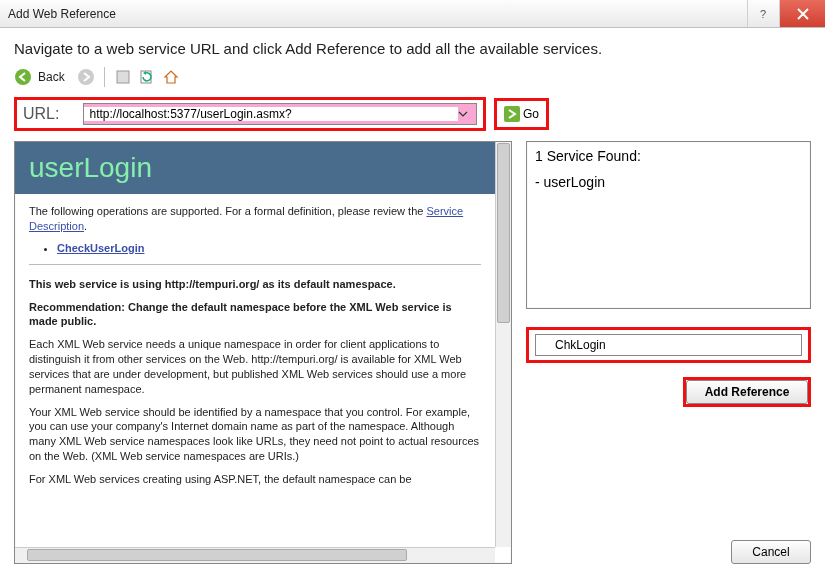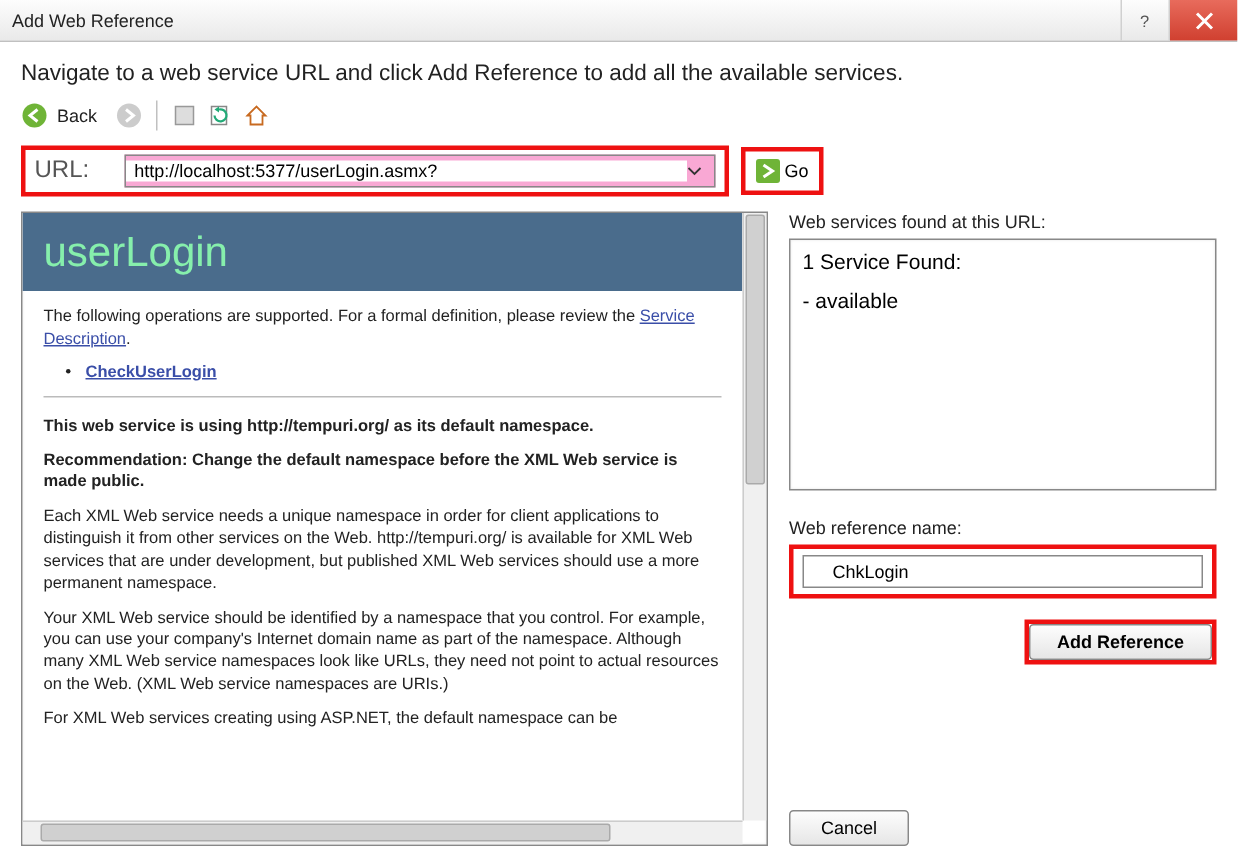--- a/index.html
+++ b/index.html
@@ -42,21 +42,21 @@
 .right-col { flex: 1; display: flex; flex-direction: column; }
 .field-label { font-size: 12px; color: #222; margin-bottom: 4px; }
 .services-list { height: 168px; border: 1px solid #888; background: #fff; padding: 6px 8px; font-size: 14px; overflow: auto; box-shadow: inset 0 0 2px rgba(0,0,0,.1); position: relative; }
 .services-list .found { margin-bottom: 10px; }
 .refname-wrap { border: 3px solid #e11; padding: 4px 6px; margin-bottom: 14px; }
 .refname-input { width: 100%; border: 1px solid #888; height: 22px; padding: 0 19px; font-size: 12px; font-family: inherit; }
 .btn { border: 1px solid #888; background: linear-gradient(180deg,#fdfdfd,#e6e6e6); font-size: 12px; padding: 4px 14px; border-radius: 3px; cursor: default; }
 .addref-row { display:flex; justify-content:flex-end; margin-bottom: 10px; }
 .addref-btn { width: 128px; border: 3px solid #e11; padding:0; display:flex; }
 .addref-btn .btn { flex:1; padding:4px 14px; font-weight: bold; }
-.footer { margin-top: auto; display: flex; justify-content: flex-start; }
+.footer { margin-top: auto; display: flex; justify-content: flex-end; }
 svg { display:block; }
 </style>
 </head>
 <body>
 
 <div class="titlebar">
   <div class="titlebar-title">Add Web Reference</div>
   <div class="titlebar-btns">
     <div class="titlebar-btn">
       <svg width="12" height="12">
@@ -154,27 +154,25 @@
         <div class="preview-vscroll">
             <div class="thumb"></div>
           </div>
         <div class="preview-hscroll">
             <div class="thumb"></div>
           </div>
       </div>
     </div>
 
     <div class="right-col">
-      <div class="field-label">Web services found at this URL:</div>
       <div class="services-list">
         <div class="found">1 Service Found:</div>
-        <div>- available</div>
+        <div>- userLogin</div>
       </div>
       <div style="height:18px"></div>
-      <div class="field-label">Web reference name:</div>
       <div class="refname-wrap">
         <input class="refname-input" value="ChkLogin" style="">
       </div>
       <div class="addref-row">
         <div class="addref-btn">
           <button class="btn">Add Reference</button>
         </div>
       </div>
       <div class="footer">
         <button class="btn" style="width:80px;">Cancel</button>

